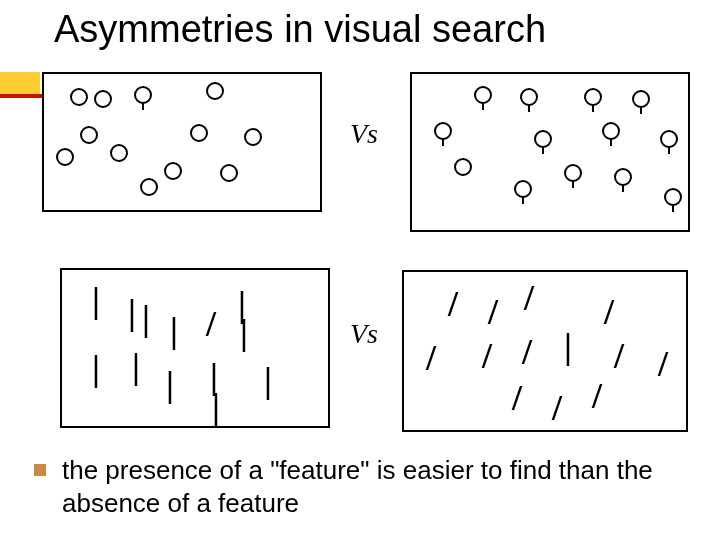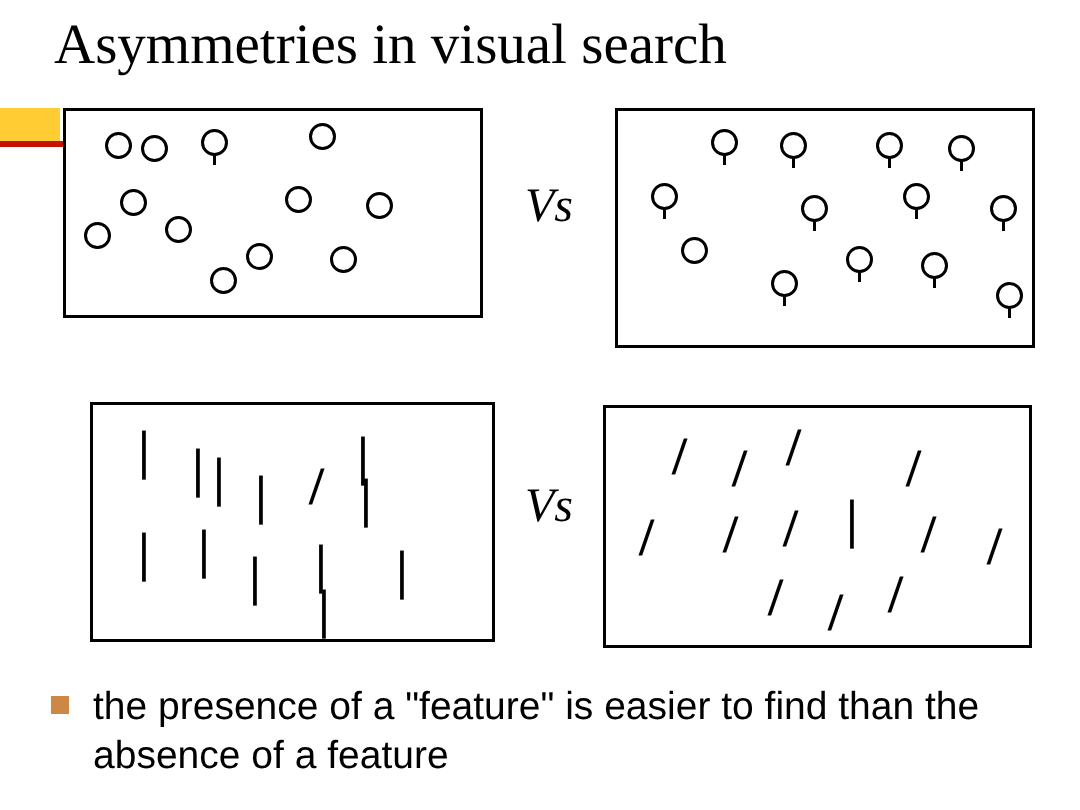--- a/index.html
+++ b/index.html
@@ -8,24 +8,23 @@
     width: 720px;
     height: 540px;
     background: #fff;
     font-family: Arial, Helvetica, sans-serif;
     position: relative;
     overflow: hidden;
   }
   .title {
     position: absolute;
     top: 8px;
-    left: 36px;
+    left: 54px;
     font-size: 38px;
     color: #000;
-    font-family: Liberation Serif, serif;
   }
   .accent-wrap {
     position: absolute;
     top: 72px;
     left: 0;
   }
   .accent-yellow {
     width: 40px; height: 22px;
     background: #ffcc33;
   }
@@ -39,21 +38,21 @@
     background: #fff;
   }
   .p1 { left: 42px;  top: 72px;  width: 280px; height: 140px; }
   .p2 { left: 410px; top: 72px;  width: 280px; height: 160px; }
   .p3 { left: 60px;  top: 268px; width: 270px; height: 160px; }
   .p4 { left: 402px; top: 270px; width: 286px; height: 162px; }
   .vs {
     position: absolute;
     font-family: "Times New Roman", serif;
     font-style: italic;
-    font-size: 32px;
+    font-size: 28px;
     text-align: right;
   }
   .vs1 { left: 350px; top: 118px; }
   .vs2 { left: 350px; top: 318px; }
   .circle {
     position: absolute;
     width: 18px; height: 18px;
     border: 2px solid #000;
     border-radius: 50%;
   }

